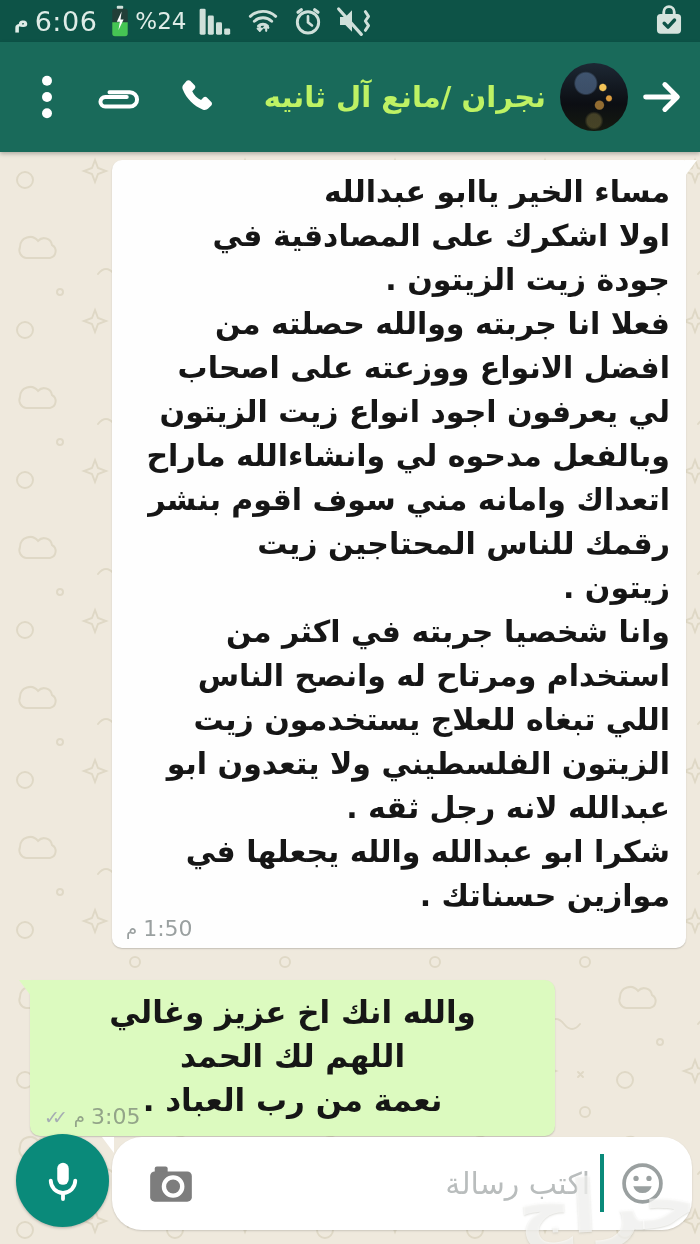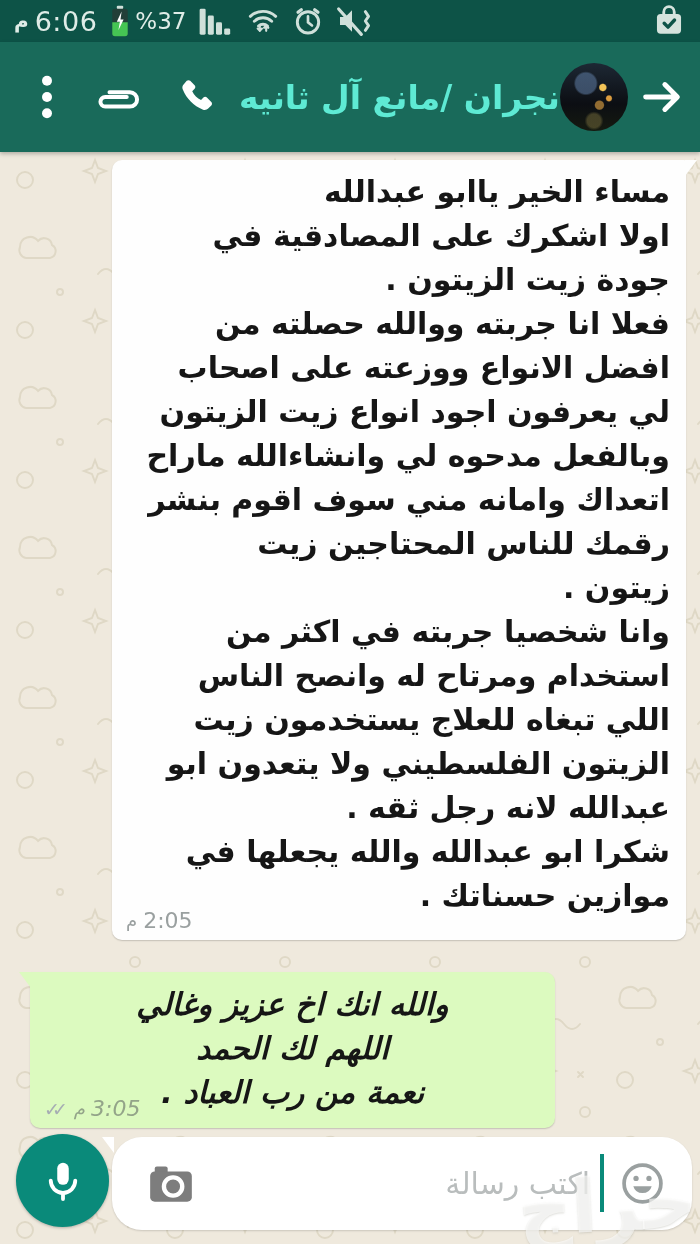--- a/index.html
+++ b/index.html
@@ -25,50 +25,50 @@
     position:absolute;top:42px;left:0;right:0;height:110px;
     background:var(--c-header_bg,#196a5a);
     display:flex;align-items:center;padding:0 10px 0 30px;box-sizing:border-box;
     box-shadow:0 2px 4px rgba(0,0,0,.25);z-index:5;
   }
   .hdr-btn{display:flex;align-items:center;justify-content:center;background:none;border:none;padding:0;cursor:pointer;}
   .hdr-dots{width:34px;}
   .hdr-clip{width:52px;margin-left:26px;}
   .hdr-phone{width:50px;margin-left:30px;}
   .hdr-title{
-    margin-left:auto;color:#5eead4;font-size:33px;font-weight:700;direction:rtl;
-    white-space:nowrap;
+    margin-left:auto;color:#bef264;font-size:29px;font-weight:700;direction:rtl;
+    white-space:nowrap;margin-right:14px;
   }
   .avatar{
     width:68px;height:68px;border-radius:50%;flex:none;margin-right:10px;
     background:
       radial-gradient(circle at 63% 36%, rgba(255,205,90,.95) 0 5%, rgba(255,205,90,0) 7%),
       radial-gradient(circle at 72% 52%, rgba(255,180,70,.85) 0 4%, rgba(255,180,70,0) 6%),
       radial-gradient(circle at 58% 62%, rgba(235,170,70,.6) 0 7%, rgba(235,170,70,0) 9%),
       radial-gradient(circle at 38% 30%, rgba(95,125,165,.55) 0 16%, rgba(95,125,165,0) 19%),
       radial-gradient(circle at 50% 85%, rgba(120,110,60,.5) 0 10%, rgba(120,110,60,0) 14%),
       linear-gradient(180deg,#1d2834 0%,#0c0e13 60%,#151a10 100%);
   }
   .hdr-back{width:48px;margin-right:4px;}
   
   .chat{position:absolute;top:152px;left:0;right:0;bottom:0;overflow:hidden;}
   .doodles{position:absolute;inset:0;opacity:.85;}
   
   .bubble{position:relative;border-radius:10px;box-shadow:0 1px 1.5px rgba(0,0,0,.18);}
   .bubble-in{
     margin:8px 14px 0 112px;background:var(--c-bubble_in,#fefefe);
-    border-radius:10px 2px 10px 10px;padding:10px 16px 22px 16px;
+    border-radius:10px 2px 10px 10px;padding:10px 16px 30px 16px;
   }
   .bubble-in::after{
     content:"";position:absolute;top:0;right:-11px;width:0;height:0;
     border-left:12px solid var(--c-bubble_in,#fefefe);border-bottom:16px solid transparent;
   }
   .bubble-out{
     margin:32px 145px 0 30px;background:var(--c-bubble_out,#dcfabf);
-    border-radius:2px 10px 10px 10px;padding:10px 14px 14px 14px;min-height:124px;font-style:italic;
+    border-radius:2px 10px 10px 10px;padding:10px 14px 14px 14px;min-height:124px;
   }
   .bubble-out::after{
     content:"";position:absolute;top:0;left:-11px;width:0;height:0;
     border-right:12px solid var(--c-bubble_out,#dcfabf);border-bottom:16px solid transparent;
   }
   .msg-text{
     direction:rtl;text-align:right;white-space:pre-line;
     color:var(--c-text,#161616);font-weight:700;font-size:30px;line-height:44px;
   }
   .msg-text.centered{text-align:center;font-size:31px;}
@@ -118,21 +118,21 @@
     <span class="sb-meridiem">م</span>
     <span class="sb-time">6:06</span>
     <span class="sb-icon">
       <svg width="22" height="32" viewBox="0 0 14 24">
           <rect x="4.6" y="0.5" width="4.8" height="2.6" rx="0.8" fill="#cfe0da"></rect>
           <rect x="1.2" y="2.8" width="11.6" height="20.6" rx="2" fill="#223f38"></rect>
           <path d="M1.2 13h11.6v8.4a2 2 0 0 1-2 2H3.2a2 2 0 0 1-2-2z" fill="#45c554"></path>
           <path d="M8.2 4.8 4.6 12.6h2.3l-1.1 6.4 3.9-8.2H7.4z" fill="#fff"></path>
         </svg>
     </span>
-    <span class="sb-batt-pct">%37</span>
+    <span class="sb-batt-pct">%24</span>
     <span class="sb-icon">
       <svg width="36" height="30" viewBox="0 0 26 22">
           <rect x="1" y="2" width="4.4" height="19" rx="1" fill="#cfe0da"></rect>
           <rect x="7" y="7" width="4.4" height="14" rx="1" fill="#cfe0da"></rect>
           <rect x="13" y="12" width="4.4" height="9" rx="1" fill="#cfe0da"></rect>
           <rect x="19" y="16.5" width="4.4" height="4.5" rx="1" fill="#cfe0da"></rect>
         </svg>
     </span>
     <span class="sb-icon">
       <svg width="34" height="32" viewBox="0 0 24 24">
@@ -224,21 +224,21 @@
 زيتون .
 وانا شخصيا جربته في اكثر من
 استخدام ومرتاح له وانصح الناس
 اللي تبغاه للعلاج يستخدمون زيت
 الزيتون الفلسطيني ولا يتعدون ابو
 عبدالله لانه رجل ثقه .
 شكرا ابو عبدالله والله يجعلها في
 موازين حسناتك .</div>
       <div class="meta">
         <span class="mer">م</span>
-        <span>2:05</span>
+        <span>1:50</span>
       </div>
     </div>
 
     <div class="bubble bubble-out">
       <div class="msg-text centered">والله انك اخ عزيز وغالي
 اللهم لك الحمد
 نعمة من رب العباد .</div>
       <div class="meta meta-out">
         <span class="ticks">✓✓</span>
         <span class="mer">م</span>

